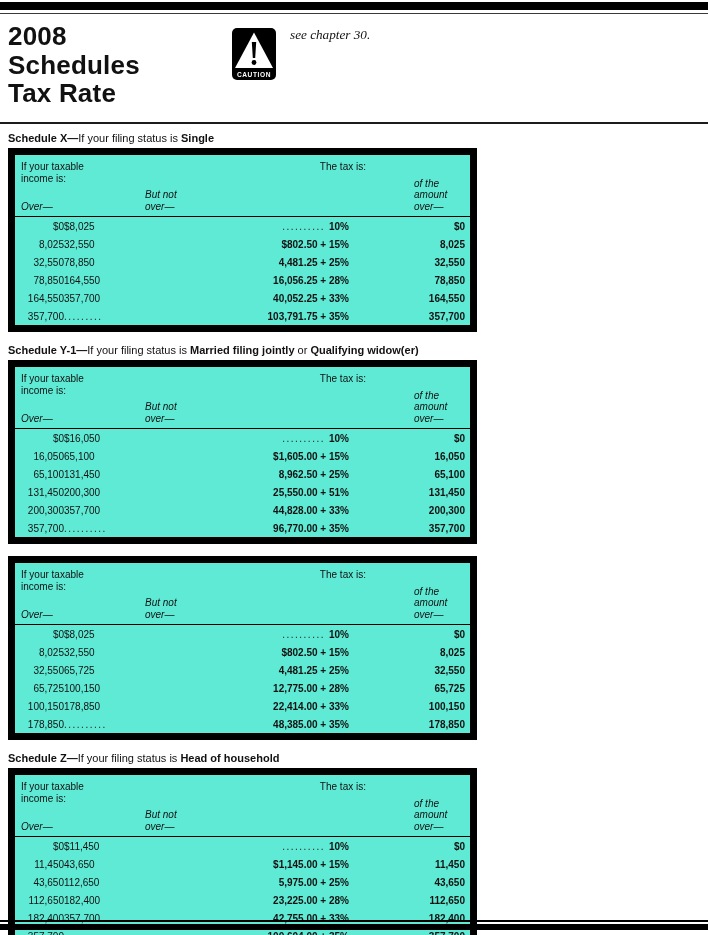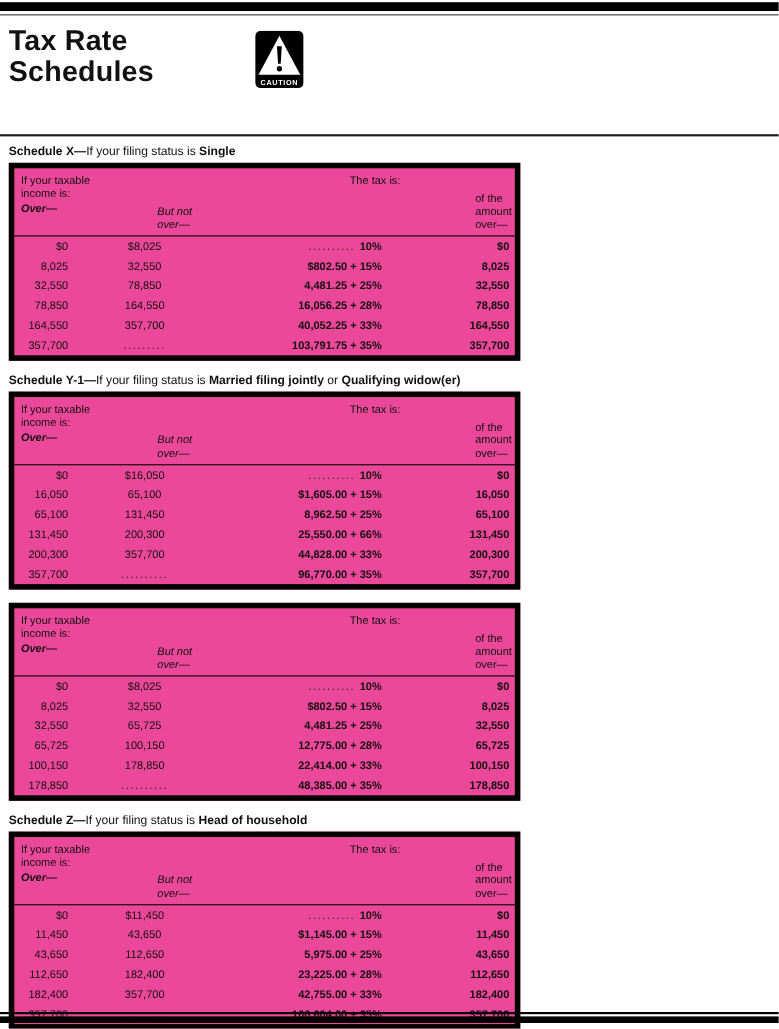--- a/index.html
+++ b/index.html
@@ -25,63 +25,65 @@
           font-size:13.2px; line-height:17.3px; }
   #note .note-line { display:block; white-space:nowrap; }
 
   
   #content { position:absolute; left:8px; top:124px; width:393px; }
   .schedule { margin-top:12px; }
   .schedule:first-child { margin-top:8px; }
   .sched-title { font-size:11px; font-weight:400; line-height:13px; margin:0 0 3px 0; white-space:nowrap; }
   .sched-title b { font-weight:700; }
 
-  .tax-table { width:455px; border:5px solid #000000; background:#ec4899; }
+  .tax-table { width:455px; border:7px solid #000000; background:#5eead4; }
   .thead { position:relative; height:61px; border-bottom:1px solid #000; font-size:10px; line-height:11.5px; }
   .lbl-taxable   { position:absolute; left:6px;  top:6px; width:88px; }
   .lbl-taxis     { position:absolute; right:104px; top:6px; }
-  .lbl-over      { position:absolute; left:6px;  bottom:18px; font-style:italic;font-weight:bold; }
+  .lbl-over      { position:absolute; left:6px;  bottom:4px; font-style:italic; }
   .lbl-butnot    { position:absolute; left:130px; bottom:4px; width:48px; font-style:italic; }
-  .lbl-ofamount  { position:absolute; left:419px; bottom:4px; width:52px; }
+  .lbl-ofamount  { position:absolute; left:399px; bottom:4px; width:52px; font-style:italic; }
 
   .tbody { padding:0; }
   .trow {
     display:grid; grid-template-columns:49px 119px 166px auto;
     height:18px; align-items:center; padding-right:5px; font-size:10px;
   }
   .trow .c1 { text-align:right; }
-  .trow .c2 { text-align:center;padding-left:20px; }
+  .trow .c2 { text-align:left; }
   .trow .c2.dots-cell { letter-spacing:1.5px; color:#222; }
   .trow .c3 { text-align:right; font-weight:700; }
   .trow .c3 .dots { font-weight:400; letter-spacing:1.5px; color:#222; margin-right:4px; }
   .trow .c3 .dots:empty { margin-right:0; }
   .trow .c4 { text-align:right; font-weight:700; }
 </style>
 </head>
 <body>
 
 <div class="abs" id="top-bar"></div>
 <div class="abs" id="top-thin"></div>
 
 <div class="abs" id="page-title">
+  <div>2008</div>
+  <div>Schedules</div>
   <div>Tax Rate</div>
-  <div>Schedules</div>
 </div>
 
 <div class="abs" id="caution">
   <svg width="44" height="52" viewBox="0 0 44 52" xmlns="http://www.w3.org/2000/svg">
     <rect x="0" y="0" width="44" height="52" rx="5" fill="#000"></rect>
     <polygon points="22,4.5 41,40 3,40" fill="#fff"></polygon>
     <path d="M19.8 14 L24.2 14 L23.2 30 L20.8 30 Z" fill="#000"></path>
     <circle cx="22" cy="34.5" r="2.4" fill="#000"></circle>
     <text x="22" y="49" text-anchor="middle" font-size="6.6" font-weight="bold" fill="#fff" font-family="Liberation Sans, sans-serif" letter-spacing="0.6">CAUTION</text>
   </svg>
 </div>
 
 <div class="abs" id="note">
+  <span class="note-line">see chapter 30.</span>
 </div>
 
 <div class="abs" id="head-rule"></div>
 
 <div id="content">
   <section class="schedule">
     <h2 class="sched-title"><b class="t-prefix">Schedule X—</b><span class="t-mid">If your filing status is </span><b class="t-b1">Single</b><span class="t-join"></span><b class="t-b2"></b></h2>
     <div class="tax-table">
       <div class="thead">
         <div class="lbl-taxable">If your taxable income is:</div>
@@ -156,21 +158,21 @@
           </div>
           <div class="trow">
             <div class="c1">65,100</div>
             <div class="c2">131,450</div>
             <div class="c3"><span class="dots"></span><span class="taxval">8,962.50 + 25%</span></div>
             <div class="c4">65,100</div>
           </div>
           <div class="trow">
             <div class="c1">131,450</div>
             <div class="c2">200,300</div>
-            <div class="c3"><span class="dots"></span><span class="taxval">25,550.00 + 66%</span></div>
+            <div class="c3"><span class="dots"></span><span class="taxval">25,550.00 + 51%</span></div>
             <div class="c4">131,450</div>
           </div>
           <div class="trow">
             <div class="c1">200,300</div>
             <div class="c2">357,700</div>
             <div class="c3"><span class="dots"></span><span class="taxval">44,828.00 + 33%</span></div>
             <div class="c4">200,300</div>
           </div>
           <div class="trow">
             <div class="c1">357,700</div>

